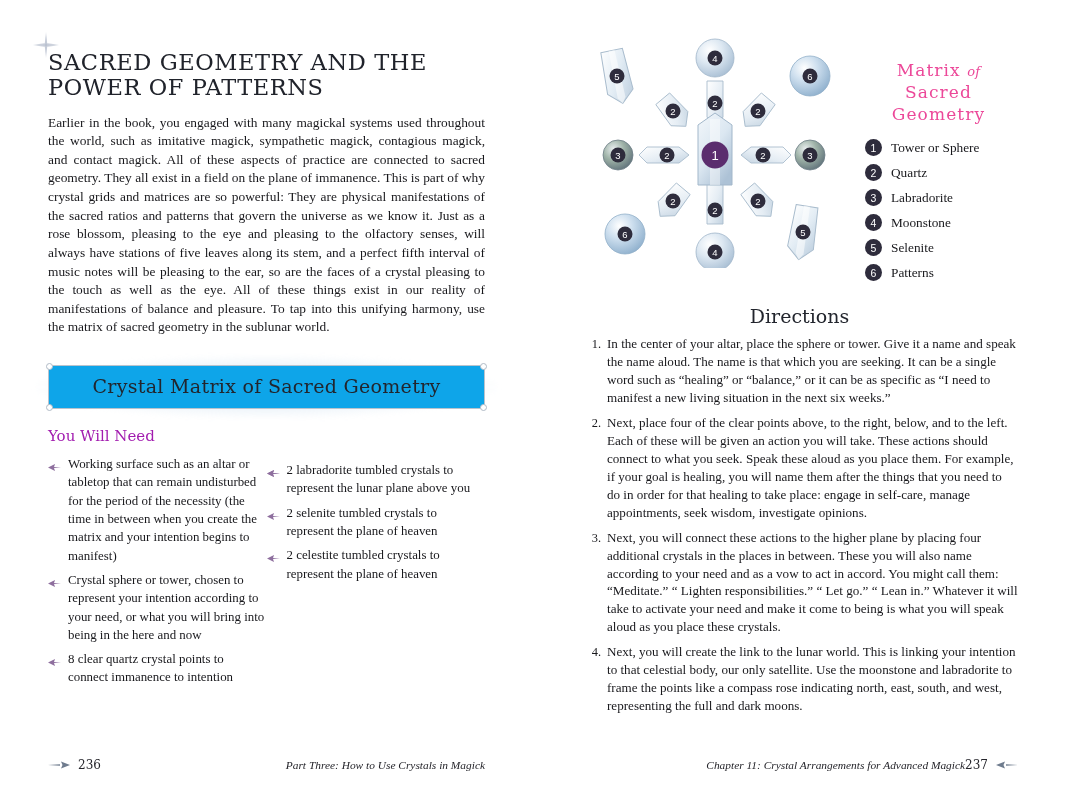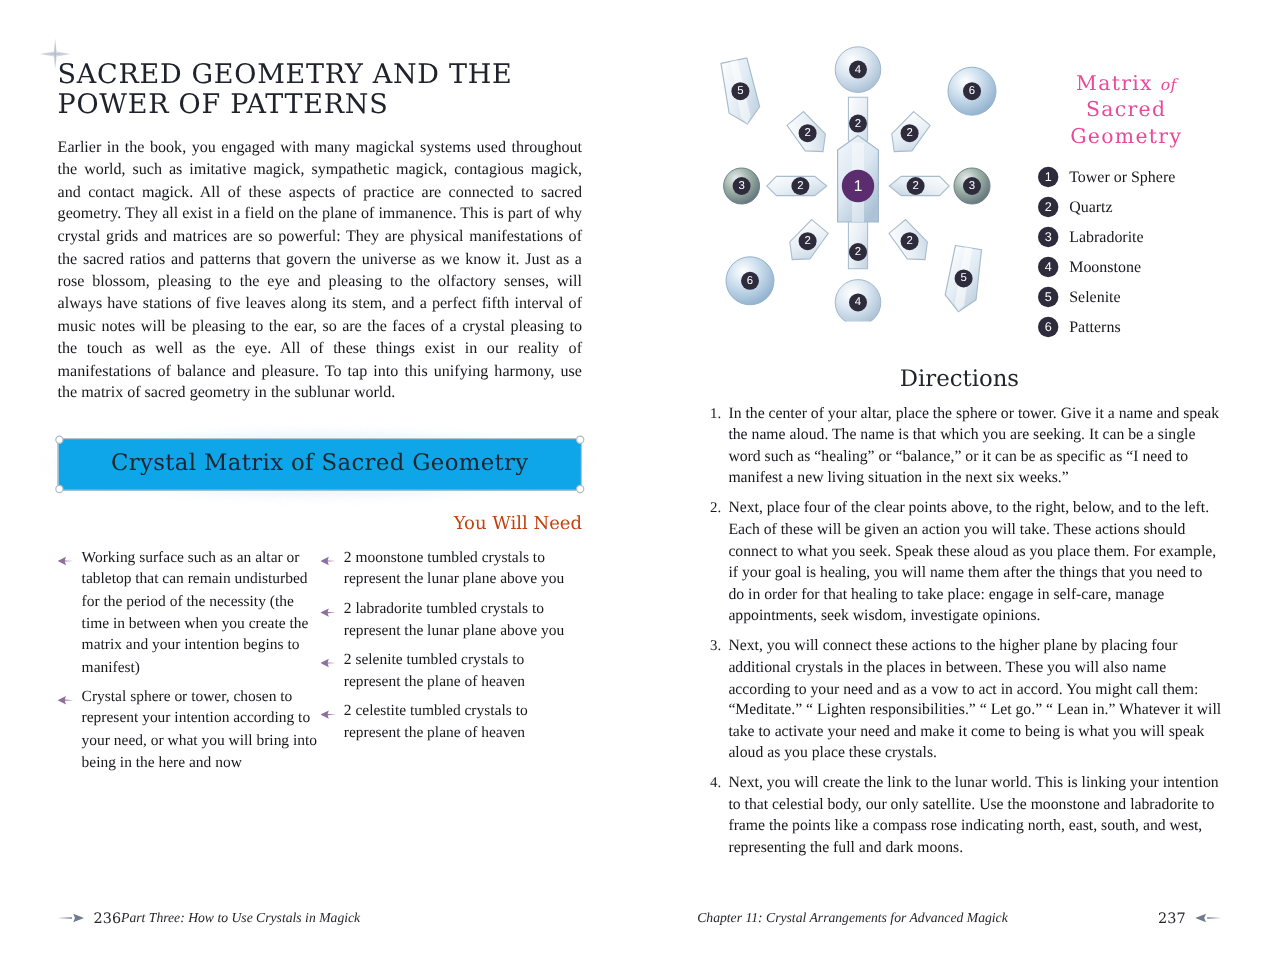--- a/index.html
+++ b/index.html
@@ -97,25 +97,25 @@
   .banner .c-tr { right: -3px; top: -3px; }
   .banner .c-bl { left: -3px; bottom: -3px; }
   .banner .c-br { right: -3px; bottom: -3px; }
   .banner-title {
     font-family: "DejaVu Serif", serif;
     font-size: 19px;
     color: #22252d;
     letter-spacing: .3px;
   }
   .you-will-need {
-    text-align: right;
+    text-align: left;
     font-family: "DejaVu Serif", serif;
     font-size: 15px;
     margin: 8px 0 10px 0;
-    color: #c2410c;
+    color: #a21caf;
   }
   .needs-cols {
     display: flex;
   }
   .needs-col {
     flex: 1 1 0;
   }
   ul.need-list {
     list-style: none;
     margin: 0;
@@ -238,21 +238,21 @@
   .footer .page-num {
     font-family: "DejaVu Serif", serif;
     font-size: 12px;
     color: #24242a;
   }
   .footer .run-head {
     font-style: italic;
     font-size: 11.4px;
     color: #24242a;
     flex: 1 1 auto;
-    text-align: left;
+    text-align: right;
   }
   .foot-orn {
     width: 22px;
     height: 10px;
     color: #6f7c8e;
   }
   .footer-left .page-num { margin-left: 8px; }
   .footer-right .page-num { margin-right: 8px; }
 
   
@@ -326,31 +326,38 @@
             <span>Working surface such as an altar or tabletop that can remain undisturbed for the period of the necessity (the time in between when you create the matrix and your intention begins to manifest)</span>
           </li>
           <li>
             <span class="bullet-arrow">
               <svg viewBox="0 0 13 9" width="13" height="9" aria-hidden="true">
                   <path d="M0 4.5 L7 1 L6 4 L13 4.5 L6 5 L7 8 Z" fill="currentColor"></path>
                 </svg>
             </span>
             <span>Crystal sphere or tower, chosen to represent your intention according to your need, or what you will bring into being in the here and now</span>
           </li>
-        </ul>
-      </div>
-      <div class="needs-col">
-        <ul class="need-list">
           <li>
             <span class="bullet-arrow">
               <svg viewBox="0 0 13 9" width="13" height="9" aria-hidden="true">
                   <path d="M0 4.5 L7 1 L6 4 L13 4.5 L6 5 L7 8 Z" fill="currentColor"></path>
                 </svg>
             </span>
-            <span>2 moonstone tumbled crystals to represent the lunar plane above you</span>
+            <span>8 clear quartz crystal points to connect immanence to intention</span>
+          </li>
+        </ul>
+      </div>
+      <div class="needs-col">
+        <ul class="need-list">
+          <li>
+            <span class="bullet-arrow">
+              <svg viewBox="0 0 13 9" width="13" height="9" aria-hidden="true">
+                  <path d="M0 4.5 L7 1 L6 4 L13 4.5 L6 5 L7 8 Z" fill="currentColor"></path>
+                </svg>
+            </span>
           </li>
           <li>
             <span class="bullet-arrow">
               <svg viewBox="0 0 13 9" width="13" height="9" aria-hidden="true">
                   <path d="M0 4.5 L7 1 L6 4 L13 4.5 L6 5 L7 8 Z" fill="currentColor"></path>
                 </svg>
             </span>
             <span>2 labradorite tumbled crystals to represent the lunar plane above you</span>
           </li>
           <li>

